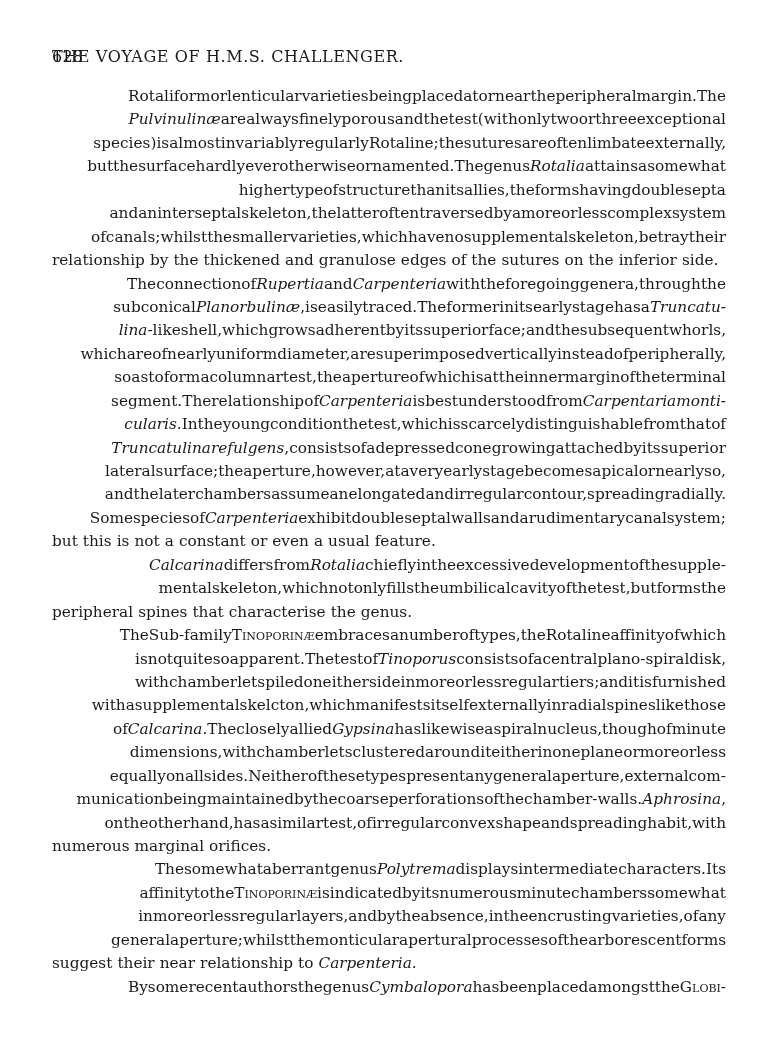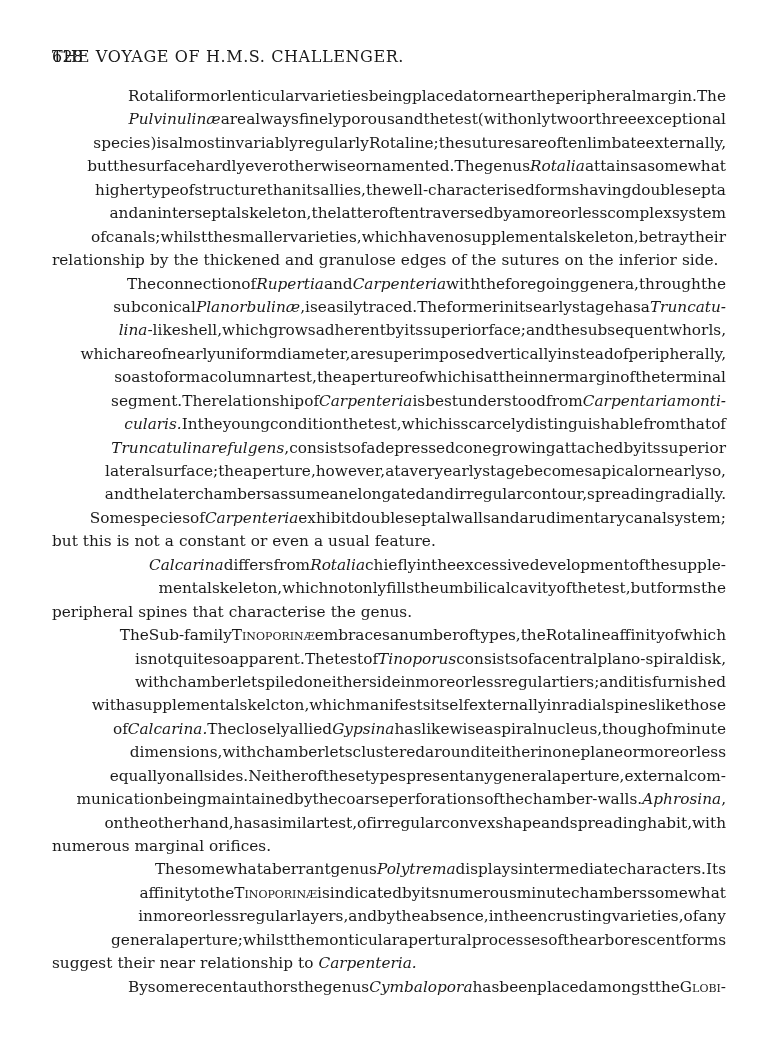--- a/index.html
+++ b/index.html
@@ -99,21 +99,20 @@
       </div>
       <div class="line">
         <span class="w">higher</span>
         <span class="w">type</span>
         <span class="w">of</span>
         <span class="w">structure</span>
         <span class="w">than</span>
         <span class="w">its</span>
         <span class="w">allies,</span>
         <span class="w">the</span>
-        <span class="w">well-characterised</span>
         <span class="w">forms</span>
         <span class="w">having</span>
         <span class="w">double</span>
         <span class="w">septa</span>
       </div>
       <div class="line">
         <span class="w">and</span>
         <span class="w">an</span>
         <span class="w">interseptal</span>
         <span class="w">skeleton,</span>

